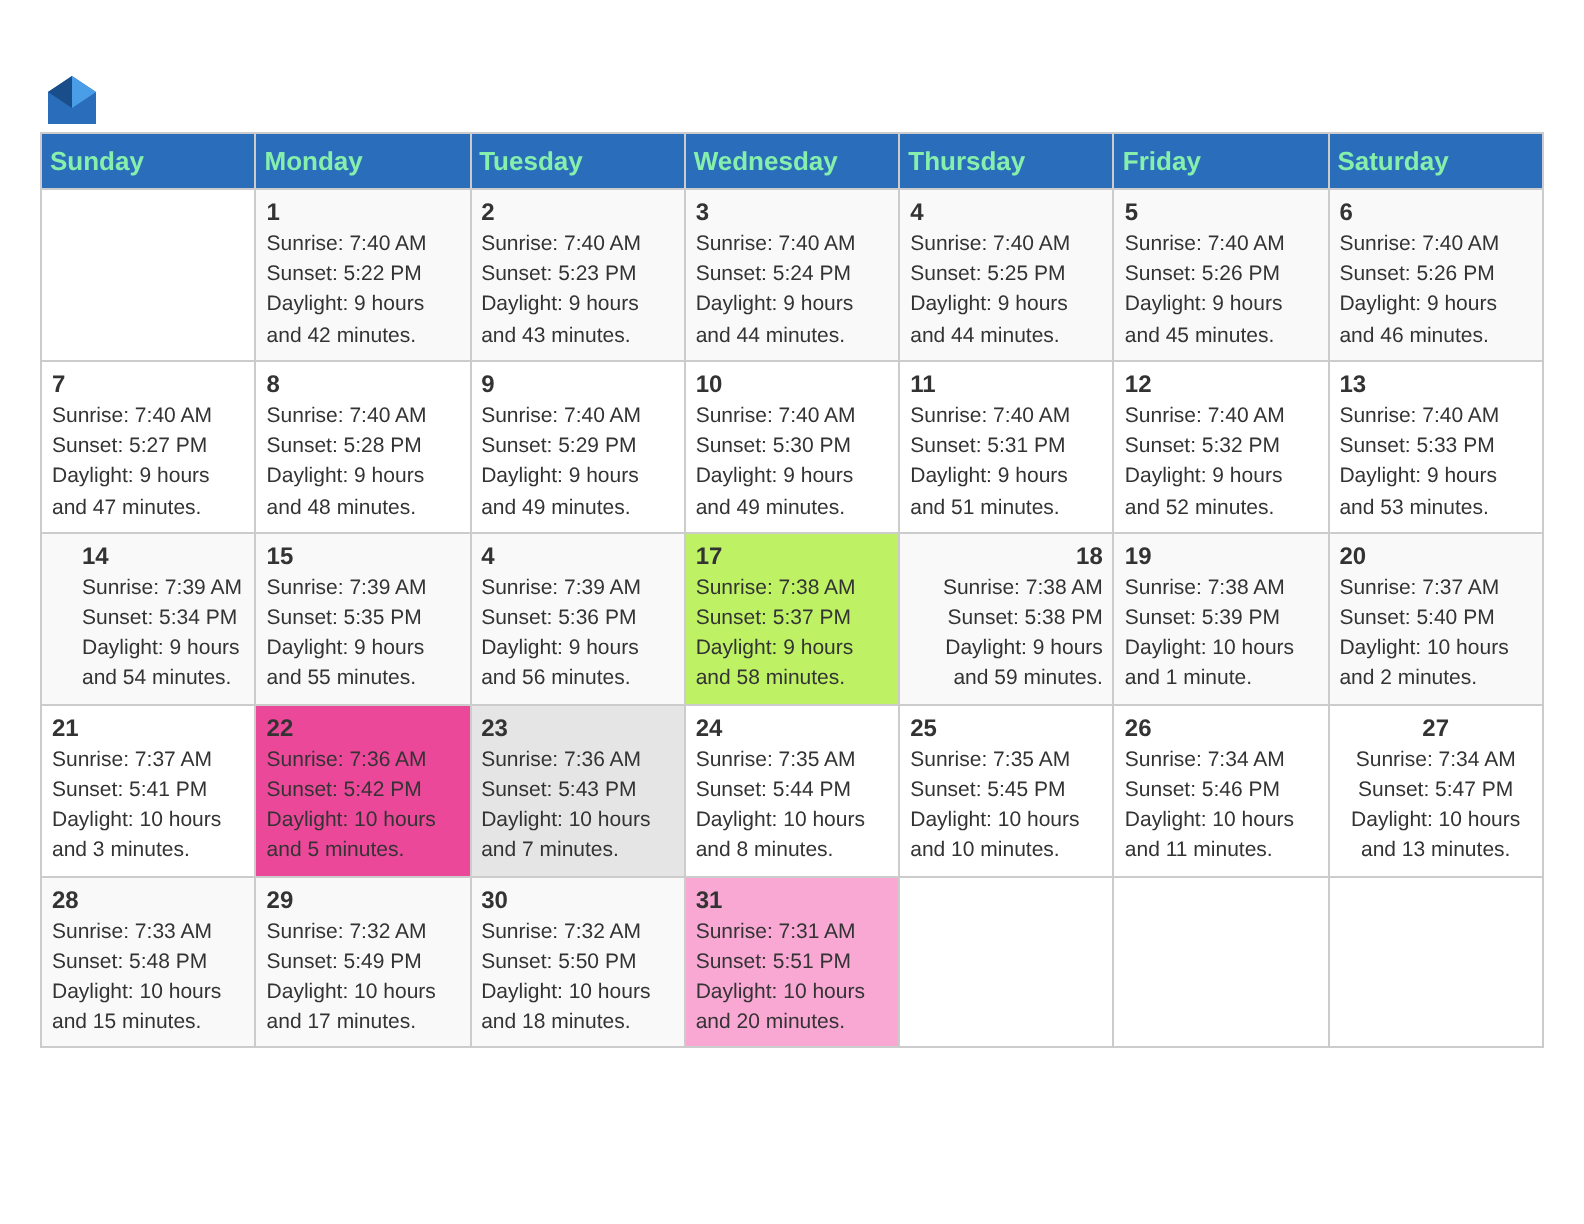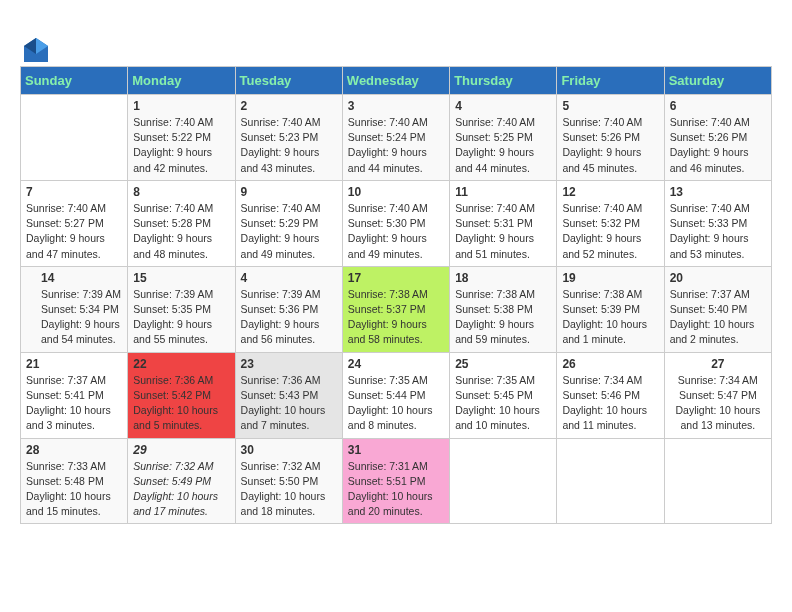--- a/index.html
+++ b/index.html
@@ -190,39 +190,39 @@
           <div class="day-info">Sunrise: 7:39 AM<br>Sunset: 5:35 PM<br>Daylight: 9 hours<br>and 55 minutes.</div>
         </td>
         <td style="background: rgb(249, 249, 249);">
           <div class="day-num">4</div>
           <div class="day-info">Sunrise: 7:39 AM<br>Sunset: 5:36 PM<br>Daylight: 9 hours<br>and 56 minutes.</div>
         </td>
         <td style="background: #bef264;">
           <div class="day-num">17</div>
           <div class="day-info">Sunrise: 7:38 AM<br>Sunset: 5:37 PM<br>Daylight: 9 hours<br>and 58 minutes.</div>
         </td>
-        <td style="background: rgb(249, 249, 249);">
+        <td style="background: rgb(249, 249, 249); text-align: right;">
           <div class="day-num">18</div>
           <div class="day-info">Sunrise: 7:38 AM<br>Sunset: 5:38 PM<br>Daylight: 9 hours<br>and 59 minutes.</div>
         </td>
         <td style="background: rgb(249, 249, 249);">
           <div class="day-num">19</div>
           <div class="day-info">Sunrise: 7:38 AM<br>Sunset: 5:39 PM<br>Daylight: 10 hours<br>and 1 minute.</div>
         </td>
         <td style="background: rgb(249, 249, 249);">
           <div class="day-num">20</div>
           <div class="day-info">Sunrise: 7:37 AM<br>Sunset: 5:40 PM<br>Daylight: 10 hours<br>and 2 minutes.</div>
         </td>
       </tr>
       <tr>
         <td style="background: rgb(255, 255, 255);">
           <div class="day-num">21</div>
           <div class="day-info">Sunrise: 7:37 AM<br>Sunset: 5:41 PM<br>Daylight: 10 hours<br>and 3 minutes.</div>
         </td>
-        <td style="background: #ef4444;">
+        <td style="background: #ec4899;">
           <div class="day-num">22</div>
           <div class="day-info">Sunrise: 7:36 AM<br>Sunset: 5:42 PM<br>Daylight: 10 hours<br>and 5 minutes.</div>
         </td>
         <td style="background: #e5e5e5;">
           <div class="day-num">23</div>
           <div class="day-info">Sunrise: 7:36 AM<br>Sunset: 5:43 PM<br>Daylight: 10 hours<br>and 7 minutes.</div>
         </td>
         <td style="background: rgb(255, 255, 255);">
           <div class="day-num">24</div>
           <div class="day-info">Sunrise: 7:35 AM<br>Sunset: 5:44 PM<br>Daylight: 10 hours<br>and 8 minutes.</div>
@@ -238,21 +238,21 @@
         <td style="background: rgb(255, 255, 255); text-align: center;">
           <div class="day-num">27</div>
           <div class="day-info">Sunrise: 7:34 AM<br>Sunset: 5:47 PM<br>Daylight: 10 hours<br>and 13 minutes.</div>
         </td>
       </tr>
       <tr>
         <td style="background: rgb(249, 249, 249);">
           <div class="day-num">28</div>
           <div class="day-info">Sunrise: 7:33 AM<br>Sunset: 5:48 PM<br>Daylight: 10 hours<br>and 15 minutes.</div>
         </td>
-        <td style="background: rgb(249, 249, 249); font-style: italic;">
+        <td style="background: rgb(249, 249, 249);">
           <div class="day-num">29</div>
           <div class="day-info">Sunrise: 7:32 AM<br>Sunset: 5:49 PM<br>Daylight: 10 hours<br>and 17 minutes.</div>
         </td>
         <td style="background: rgb(249, 249, 249);">
           <div class="day-num">30</div>
           <div class="day-info">Sunrise: 7:32 AM<br>Sunset: 5:50 PM<br>Daylight: 10 hours<br>and 18 minutes.</div>
         </td>
         <td style="background: #f9a8d4;">
           <div class="day-num">31</div>
           <div class="day-info">Sunrise: 7:31 AM<br>Sunset: 5:51 PM<br>Daylight: 10 hours<br>and 20 minutes.</div>

